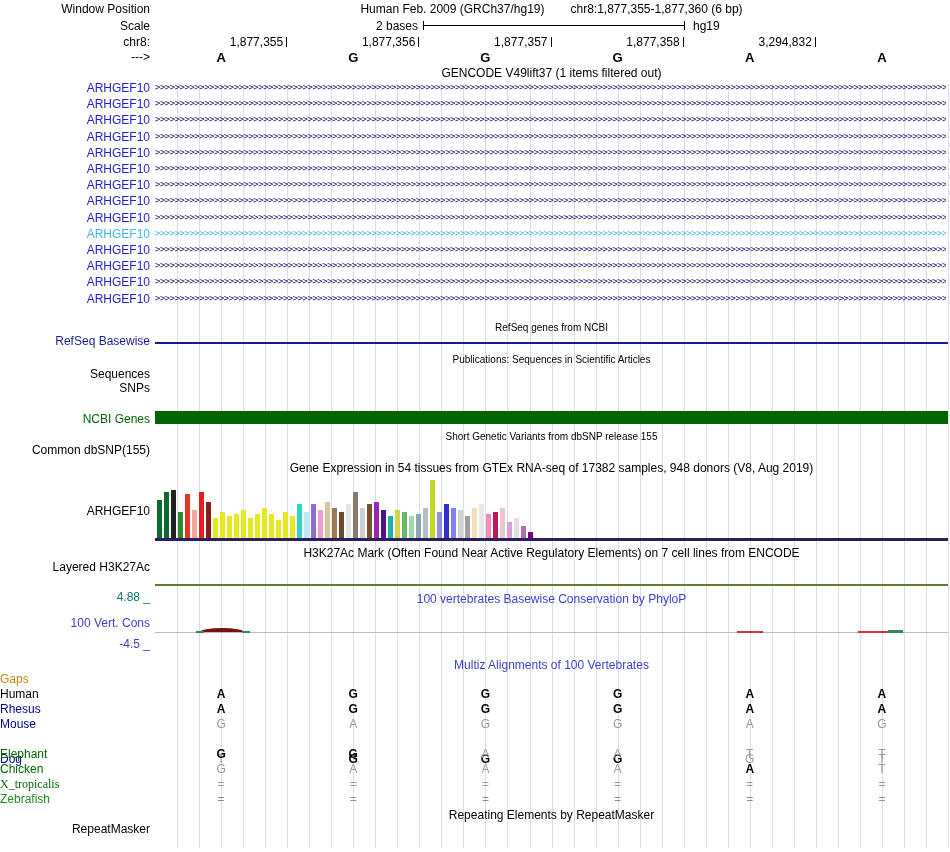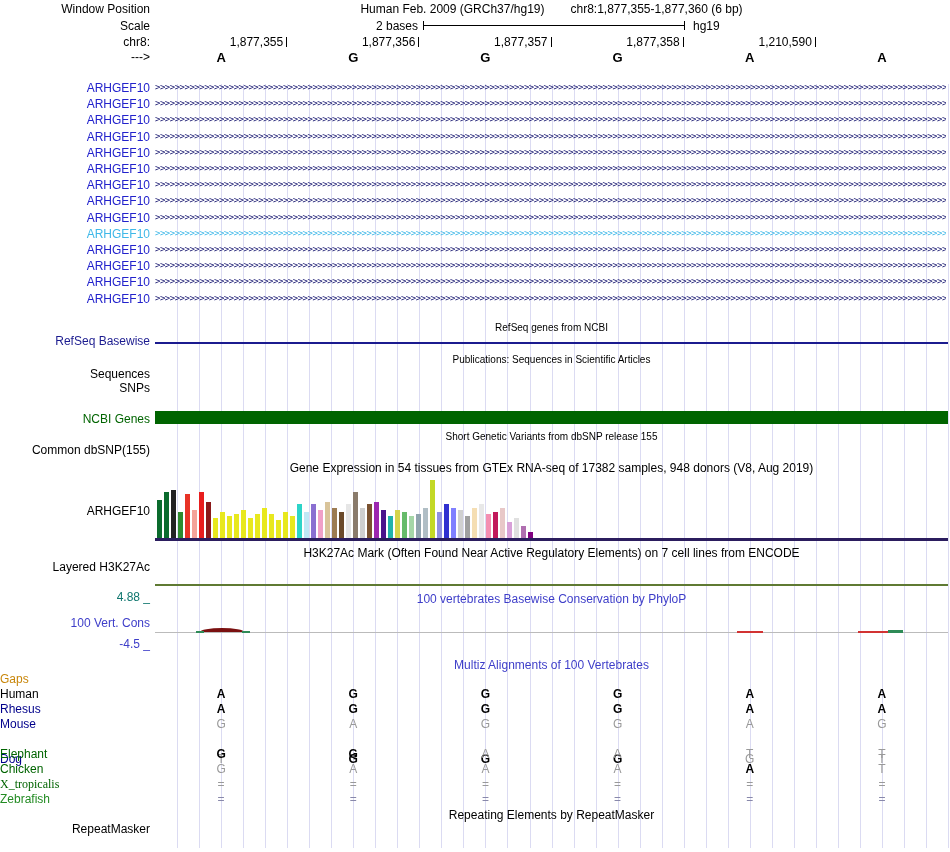--- a/index.html
+++ b/index.html
@@ -86,34 +86,35 @@
   <div class="ll" style="top:35px">chr8:</div>
   <div id="ruler-track" style="position:absolute;left:155px;top:35px;width:793px;height:14px">
       <div class="rlabel" style="left: 56.17px;">1,877,355</div>
       <div class="rtick" style="left: 131.17px;"></div>
       <div class="rlabel" style="left: 188.34px;">1,877,356</div>
       <div class="rtick" style="left: 263.34px;"></div>
       <div class="rlabel" style="left: 320.51px;">1,877,357</div>
       <div class="rtick" style="left: 395.51px;"></div>
       <div class="rlabel" style="left: 452.68px;">1,877,358</div>
       <div class="rtick" style="left: 527.68px;"></div>
-      <div class="rlabel" style="left: 584.85px;">1,210,590</div>
+      <div class="rlabel" style="left: 584.85px;">3,294,832</div>
       <div class="rtick" style="left: 659.85px;"></div>
     </div>
 
   <div class="ll" style="top:50px">---&gt;</div>
   <div id="base-track" style="position:absolute;left:155px;top:50px;width:793px;height:15px">
       <div class="base" style="left: 66.085px;">A</div>
       <div class="base" style="left: 198.255px;">G</div>
       <div class="base" style="left: 330.425px;">G</div>
       <div class="base" style="left: 462.595px;">G</div>
       <div class="base" style="left: 594.765px;">A</div>
       <div class="base" style="left: 726.935px;">A</div>
     </div>
 
+  <div class="ct" style="top:66px">GENCODE V49lift37 (1 items filtered out)</div>
   <div id="gencode-rows" style="position:absolute;left:0;top:80px;width:950px;height:228px">
       <div class="grow" style="top: 0px;">
         <div class="gl" style="color: rgb(34, 34, 204);">ARHGEF10</div>
         <div class="garrows" style="color: rgb(20, 20, 110);">&gt;&gt;&gt;&gt;&gt;&gt;&gt;&gt;&gt;&gt;&gt;&gt;&gt;&gt;&gt;&gt;&gt;&gt;&gt;&gt;&gt;&gt;&gt;&gt;&gt;&gt;&gt;&gt;&gt;&gt;&gt;&gt;&gt;&gt;&gt;&gt;&gt;&gt;&gt;&gt;&gt;&gt;&gt;&gt;&gt;&gt;&gt;&gt;&gt;&gt;&gt;&gt;&gt;&gt;&gt;&gt;&gt;&gt;&gt;&gt;&gt;&gt;&gt;&gt;&gt;&gt;&gt;&gt;&gt;&gt;&gt;&gt;&gt;&gt;&gt;&gt;&gt;&gt;&gt;&gt;&gt;&gt;&gt;&gt;&gt;&gt;&gt;&gt;&gt;&gt;&gt;&gt;&gt;&gt;&gt;&gt;&gt;&gt;&gt;&gt;&gt;&gt;&gt;&gt;&gt;&gt;&gt;&gt;&gt;&gt;&gt;&gt;&gt;&gt;&gt;&gt;&gt;&gt;&gt;&gt;&gt;&gt;&gt;&gt;&gt;&gt;&gt;&gt;&gt;&gt;&gt;&gt;&gt;&gt;&gt;&gt;&gt;&gt;&gt;&gt;&gt;&gt;&gt;&gt;&gt;&gt;&gt;&gt;&gt;&gt;&gt;&gt;&gt;&gt;&gt;&gt;&gt;&gt;&gt;&gt;&gt;&gt;&gt;&gt;&gt;&gt;&gt;&gt;&gt;&gt;&gt;&gt;&gt;&gt;&gt;&gt;&gt;&gt;&gt;&gt;&gt;&gt;&gt;&gt;&gt;&gt;&gt;&gt;&gt;&gt;&gt;&gt;&gt;&gt;&gt;&gt;&gt;&gt;&gt;&gt;&gt;&gt;&gt;&gt;&gt;&gt;&gt;&gt;&gt;&gt;&gt;&gt;&gt;&gt;&gt;&gt;&gt;&gt;&gt;&gt;&gt;&gt;&gt;&gt;&gt;&gt;&gt;&gt;&gt;&gt;&gt;&gt;&gt;&gt;&gt;&gt;&gt;&gt;&gt;&gt;&gt;&gt;&gt;&gt;&gt;&gt;&gt;&gt;&gt;&gt;&gt;&gt;&gt;&gt;&gt;&gt;&gt;&gt;&gt;&gt;&gt;&gt;&gt;&gt;&gt;&gt;&gt;&gt;&gt;&gt;&gt;&gt;&gt;&gt;&gt;&gt;&gt;&gt;&gt;&gt;&gt;&gt;&gt;&gt;&gt;&gt;&gt;&gt;&gt;&gt;&gt;&gt;&gt;&gt;&gt;&gt;&gt;&gt;&gt;&gt;</div>
       </div>
       <div class="grow" style="top: 16.2px;">
         <div class="gl" style="color: rgb(34, 34, 204);">ARHGEF10</div>
         <div class="garrows" style="color: rgb(20, 20, 110);">&gt;&gt;&gt;&gt;&gt;&gt;&gt;&gt;&gt;&gt;&gt;&gt;&gt;&gt;&gt;&gt;&gt;&gt;&gt;&gt;&gt;&gt;&gt;&gt;&gt;&gt;&gt;&gt;&gt;&gt;&gt;&gt;&gt;&gt;&gt;&gt;&gt;&gt;&gt;&gt;&gt;&gt;&gt;&gt;&gt;&gt;&gt;&gt;&gt;&gt;&gt;&gt;&gt;&gt;&gt;&gt;&gt;&gt;&gt;&gt;&gt;&gt;&gt;&gt;&gt;&gt;&gt;&gt;&gt;&gt;&gt;&gt;&gt;&gt;&gt;&gt;&gt;&gt;&gt;&gt;&gt;&gt;&gt;&gt;&gt;&gt;&gt;&gt;&gt;&gt;&gt;&gt;&gt;&gt;&gt;&gt;&gt;&gt;&gt;&gt;&gt;&gt;&gt;&gt;&gt;&gt;&gt;&gt;&gt;&gt;&gt;&gt;&gt;&gt;&gt;&gt;&gt;&gt;&gt;&gt;&gt;&gt;&gt;&gt;&gt;&gt;&gt;&gt;&gt;&gt;&gt;&gt;&gt;&gt;&gt;&gt;&gt;&gt;&gt;&gt;&gt;&gt;&gt;&gt;&gt;&gt;&gt;&gt;&gt;&gt;&gt;&gt;&gt;&gt;&gt;&gt;&gt;&gt;&gt;&gt;&gt;&gt;&gt;&gt;&gt;&gt;&gt;&gt;&gt;&gt;&gt;&gt;&gt;&gt;&gt;&gt;&gt;&gt;&gt;&gt;&gt;&gt;&gt;&gt;&gt;&gt;&gt;&gt;&gt;&gt;&gt;&gt;&gt;&gt;&gt;&gt;&gt;&gt;&gt;&gt;&gt;&gt;&gt;&gt;&gt;&gt;&gt;&gt;&gt;&gt;&gt;&gt;&gt;&gt;&gt;&gt;&gt;&gt;&gt;&gt;&gt;&gt;&gt;&gt;&gt;&gt;&gt;&gt;&gt;&gt;&gt;&gt;&gt;&gt;&gt;&gt;&gt;&gt;&gt;&gt;&gt;&gt;&gt;&gt;&gt;&gt;&gt;&gt;&gt;&gt;&gt;&gt;&gt;&gt;&gt;&gt;&gt;&gt;&gt;&gt;&gt;&gt;&gt;&gt;&gt;&gt;&gt;&gt;&gt;&gt;&gt;&gt;&gt;&gt;&gt;&gt;&gt;&gt;&gt;&gt;&gt;&gt;&gt;&gt;&gt;&gt;&gt;&gt;&gt;&gt;&gt;&gt;&gt;&gt;&gt;&gt;&gt;&gt;&gt;&gt;</div>
       </div>
       <div class="grow" style="top: 32.4px;">

